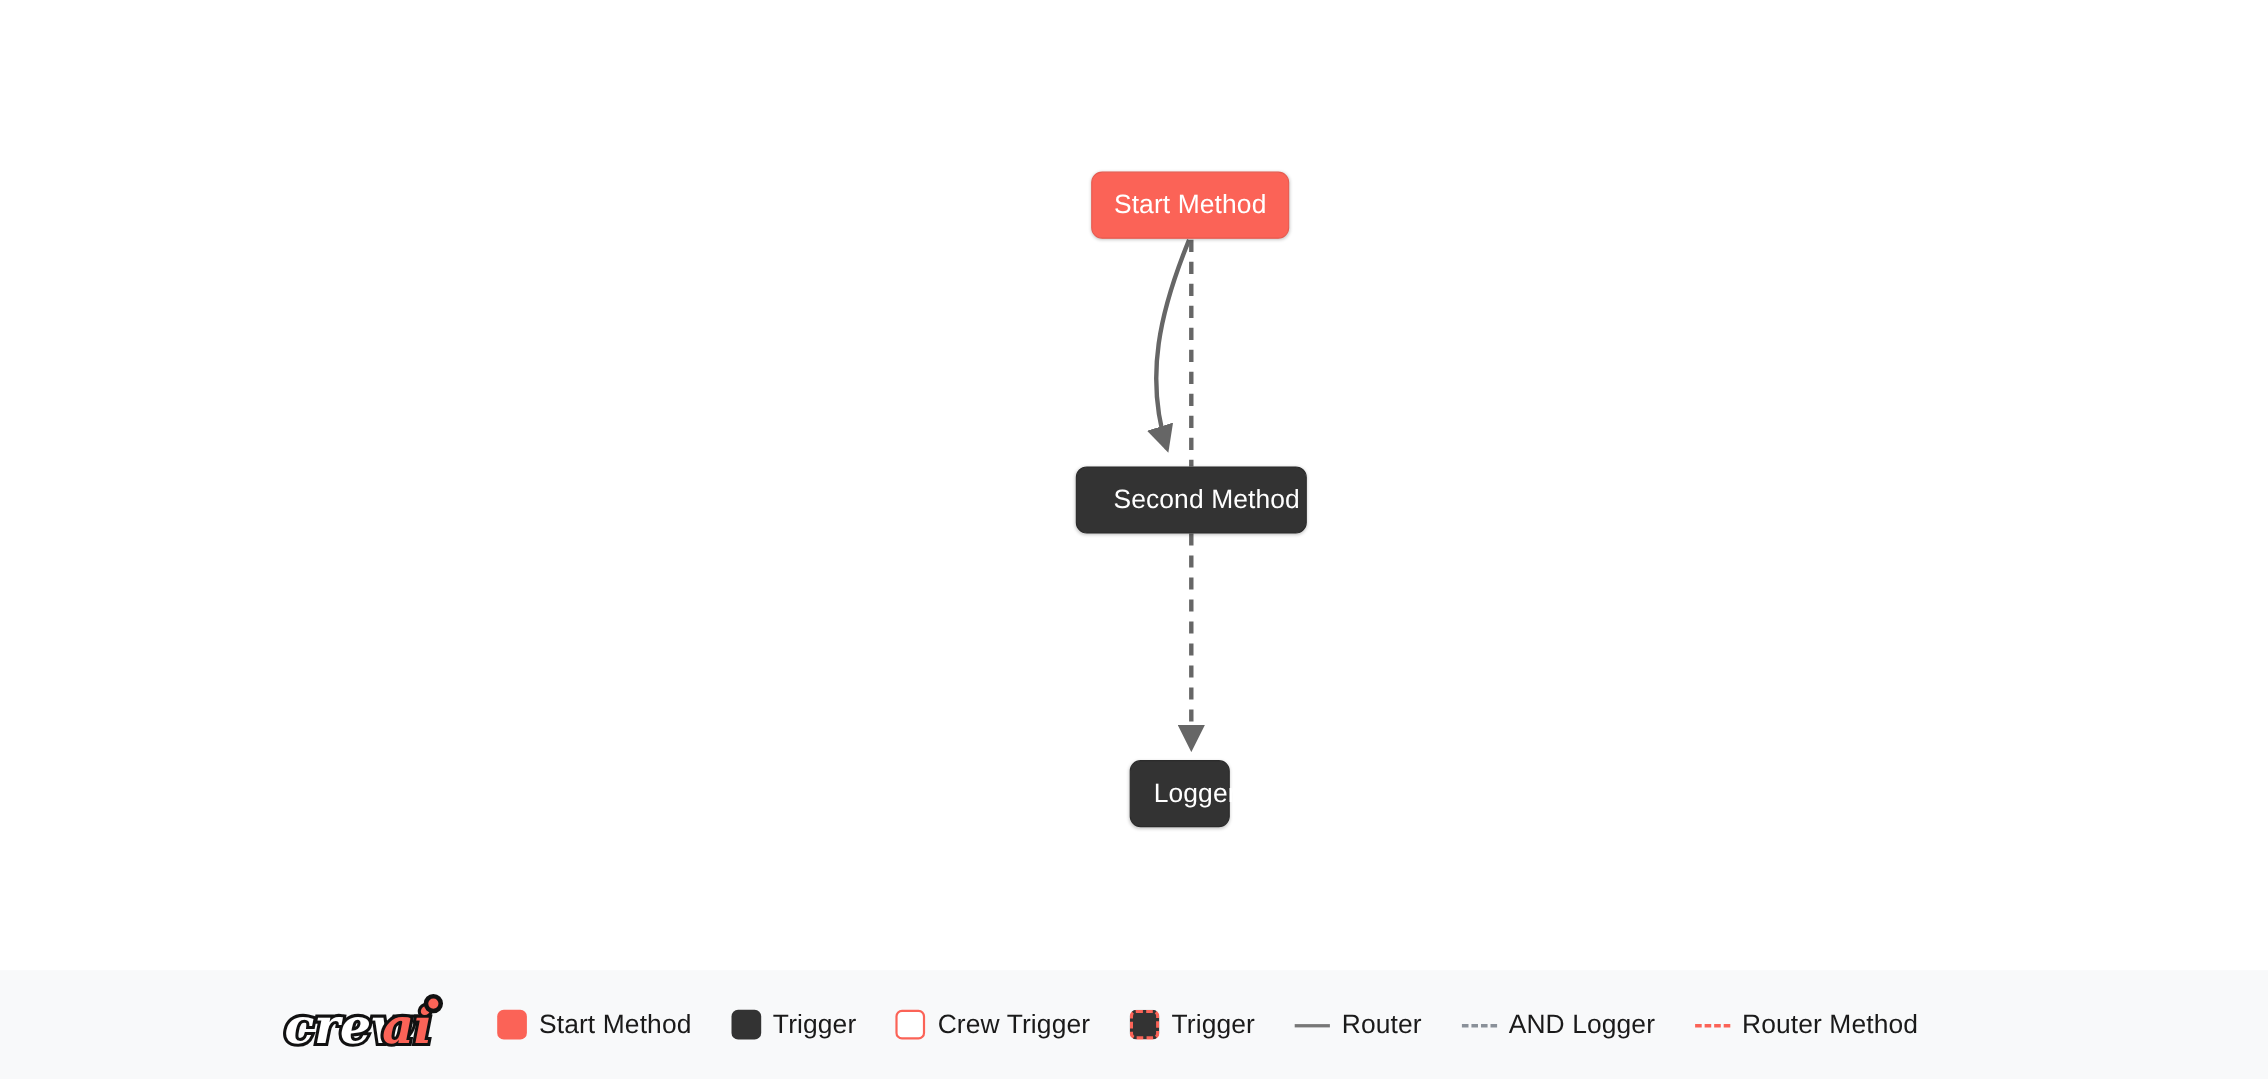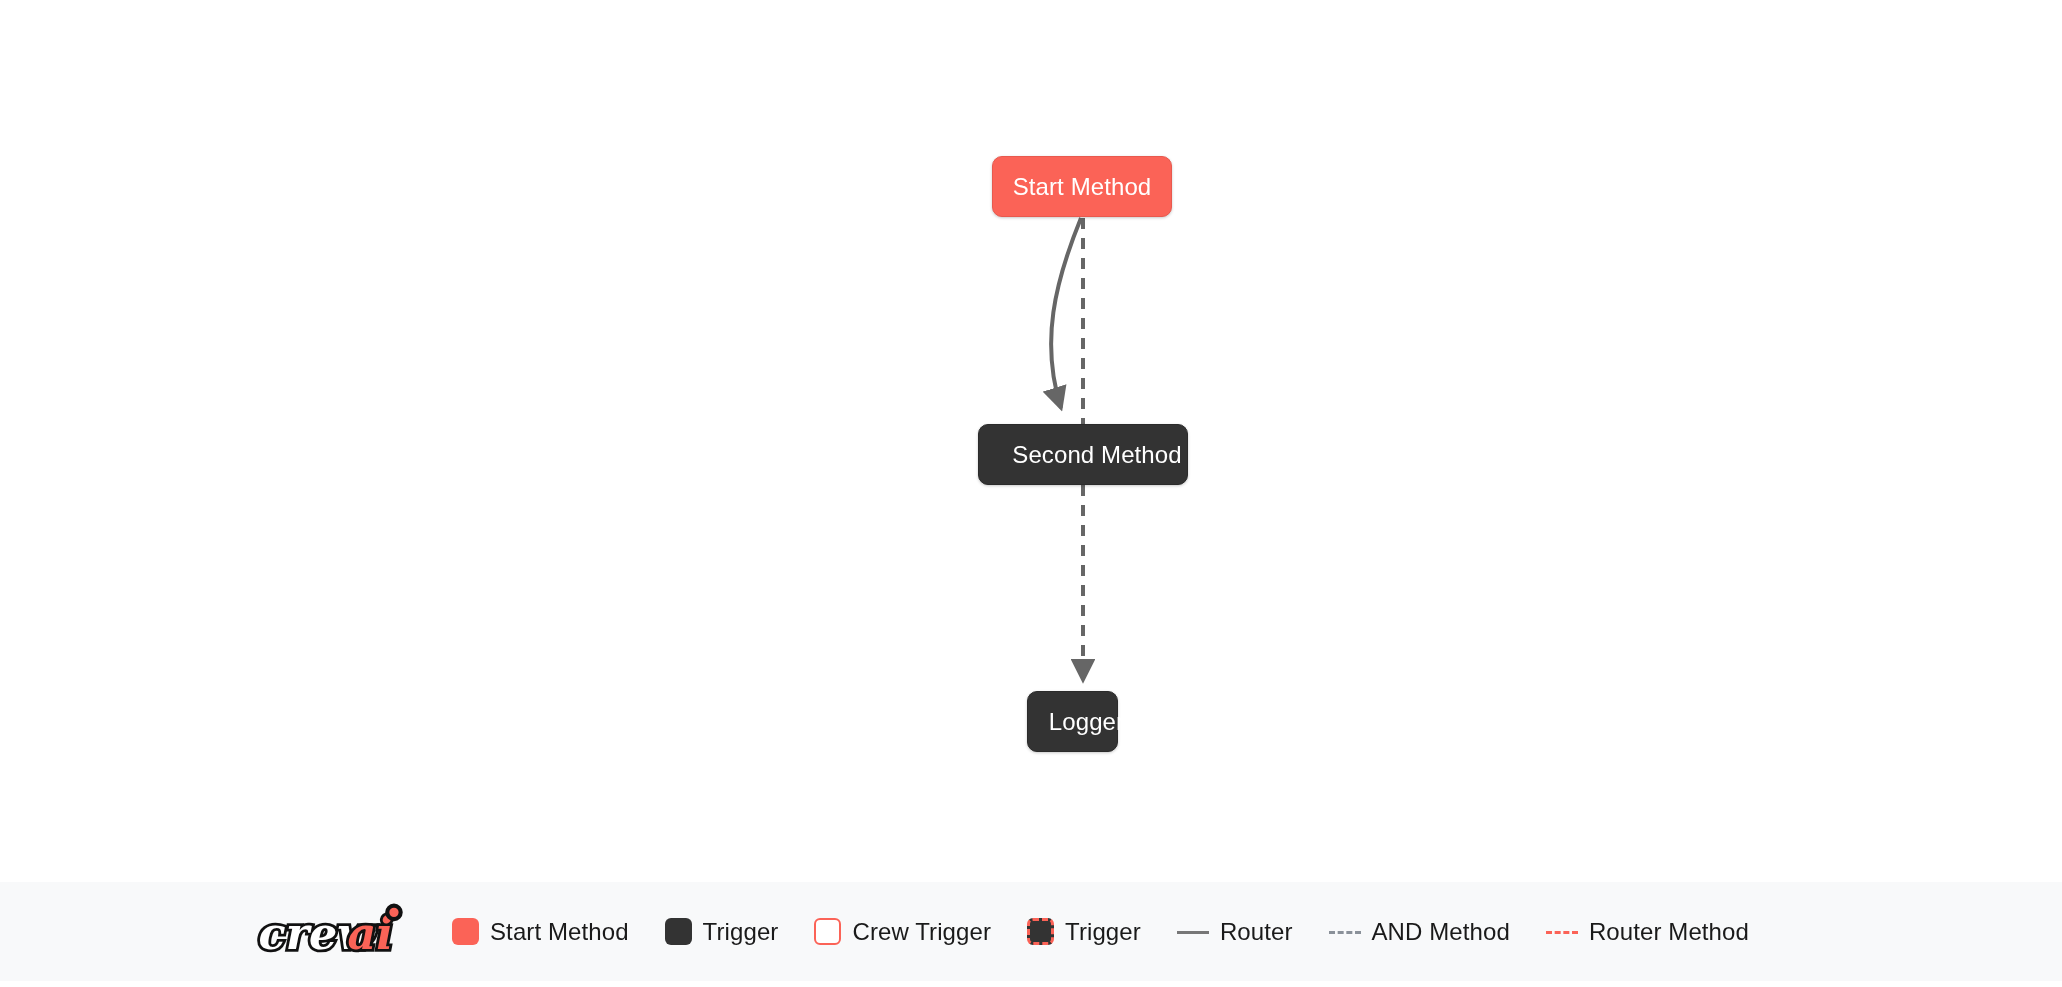--- a/index.html
+++ b/index.html
@@ -218,21 +218,21 @@
       <span class="legend-label">Trigger</span>
     </div>
 
     <div class="legend-item">
       <span class="line-sample line-solid-gray"></span>
       <span class="legend-label">Router</span>
     </div>
 
     <div class="legend-item">
       <span class="line-sample line-dash-gray"></span>
-      <span class="legend-label">AND Method</span>
+      <span class="legend-label">AND Logger</span>
     </div>
 
     <div class="legend-item">
       <span class="line-sample line-dash-red"></span>
       <span class="legend-label">Router Method</span>
     </div>
 
   </div>
 
 </div>

